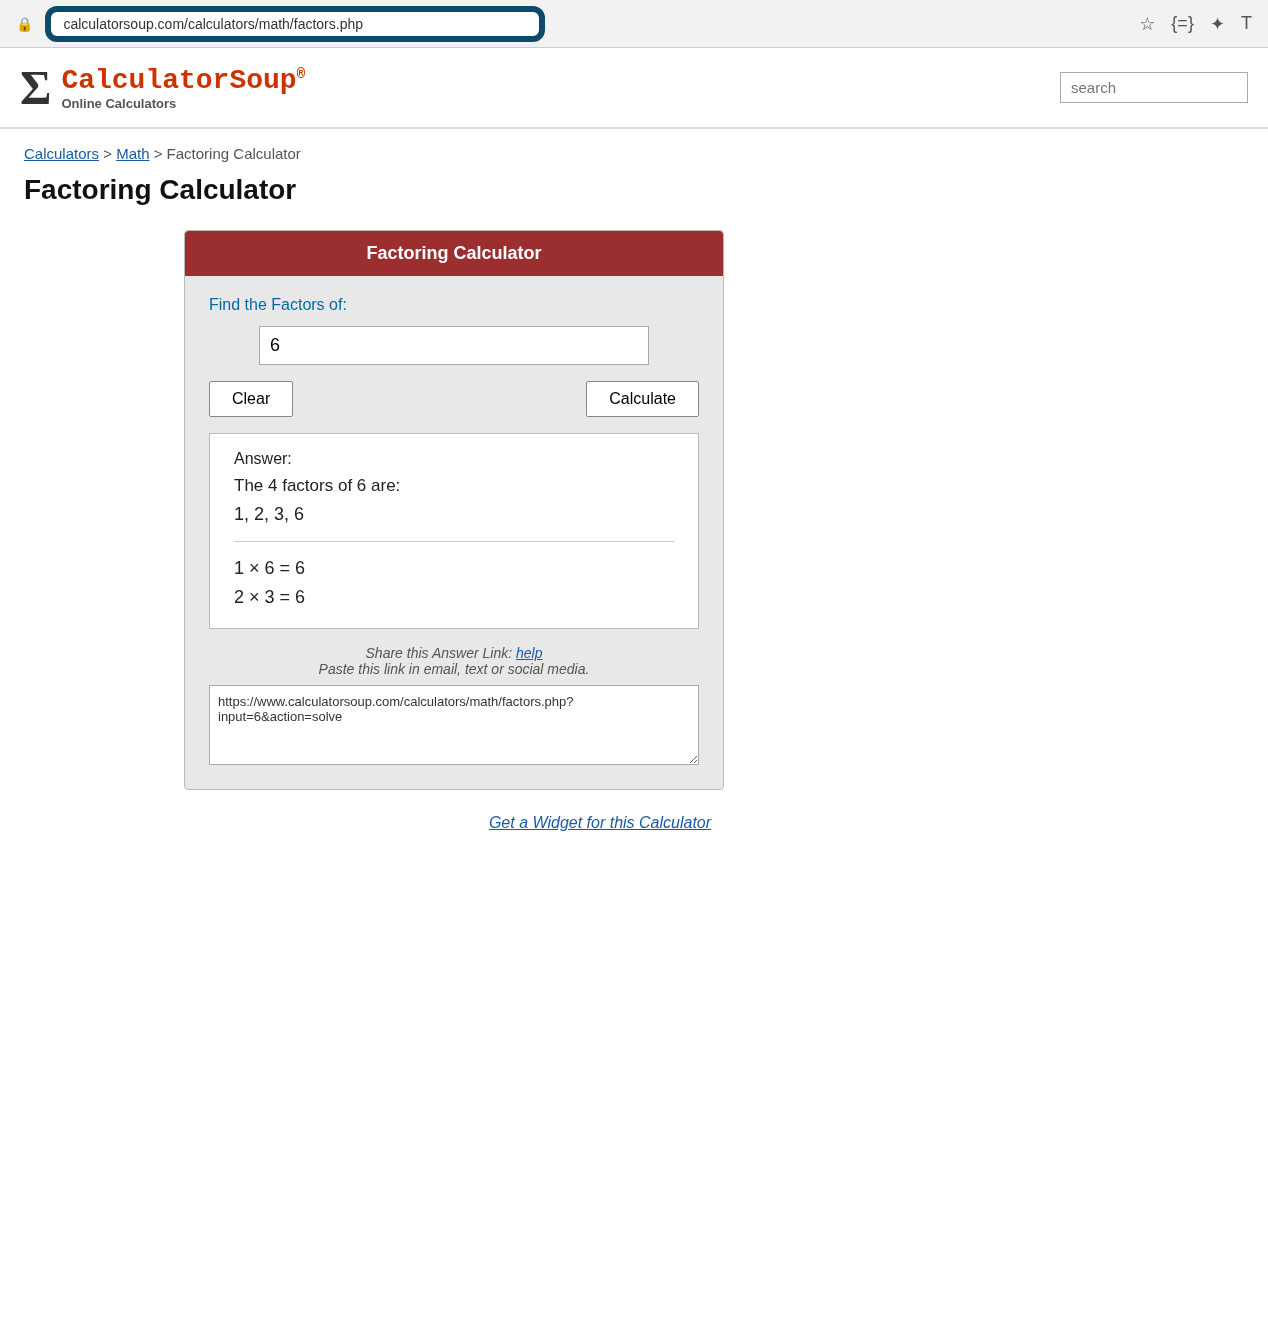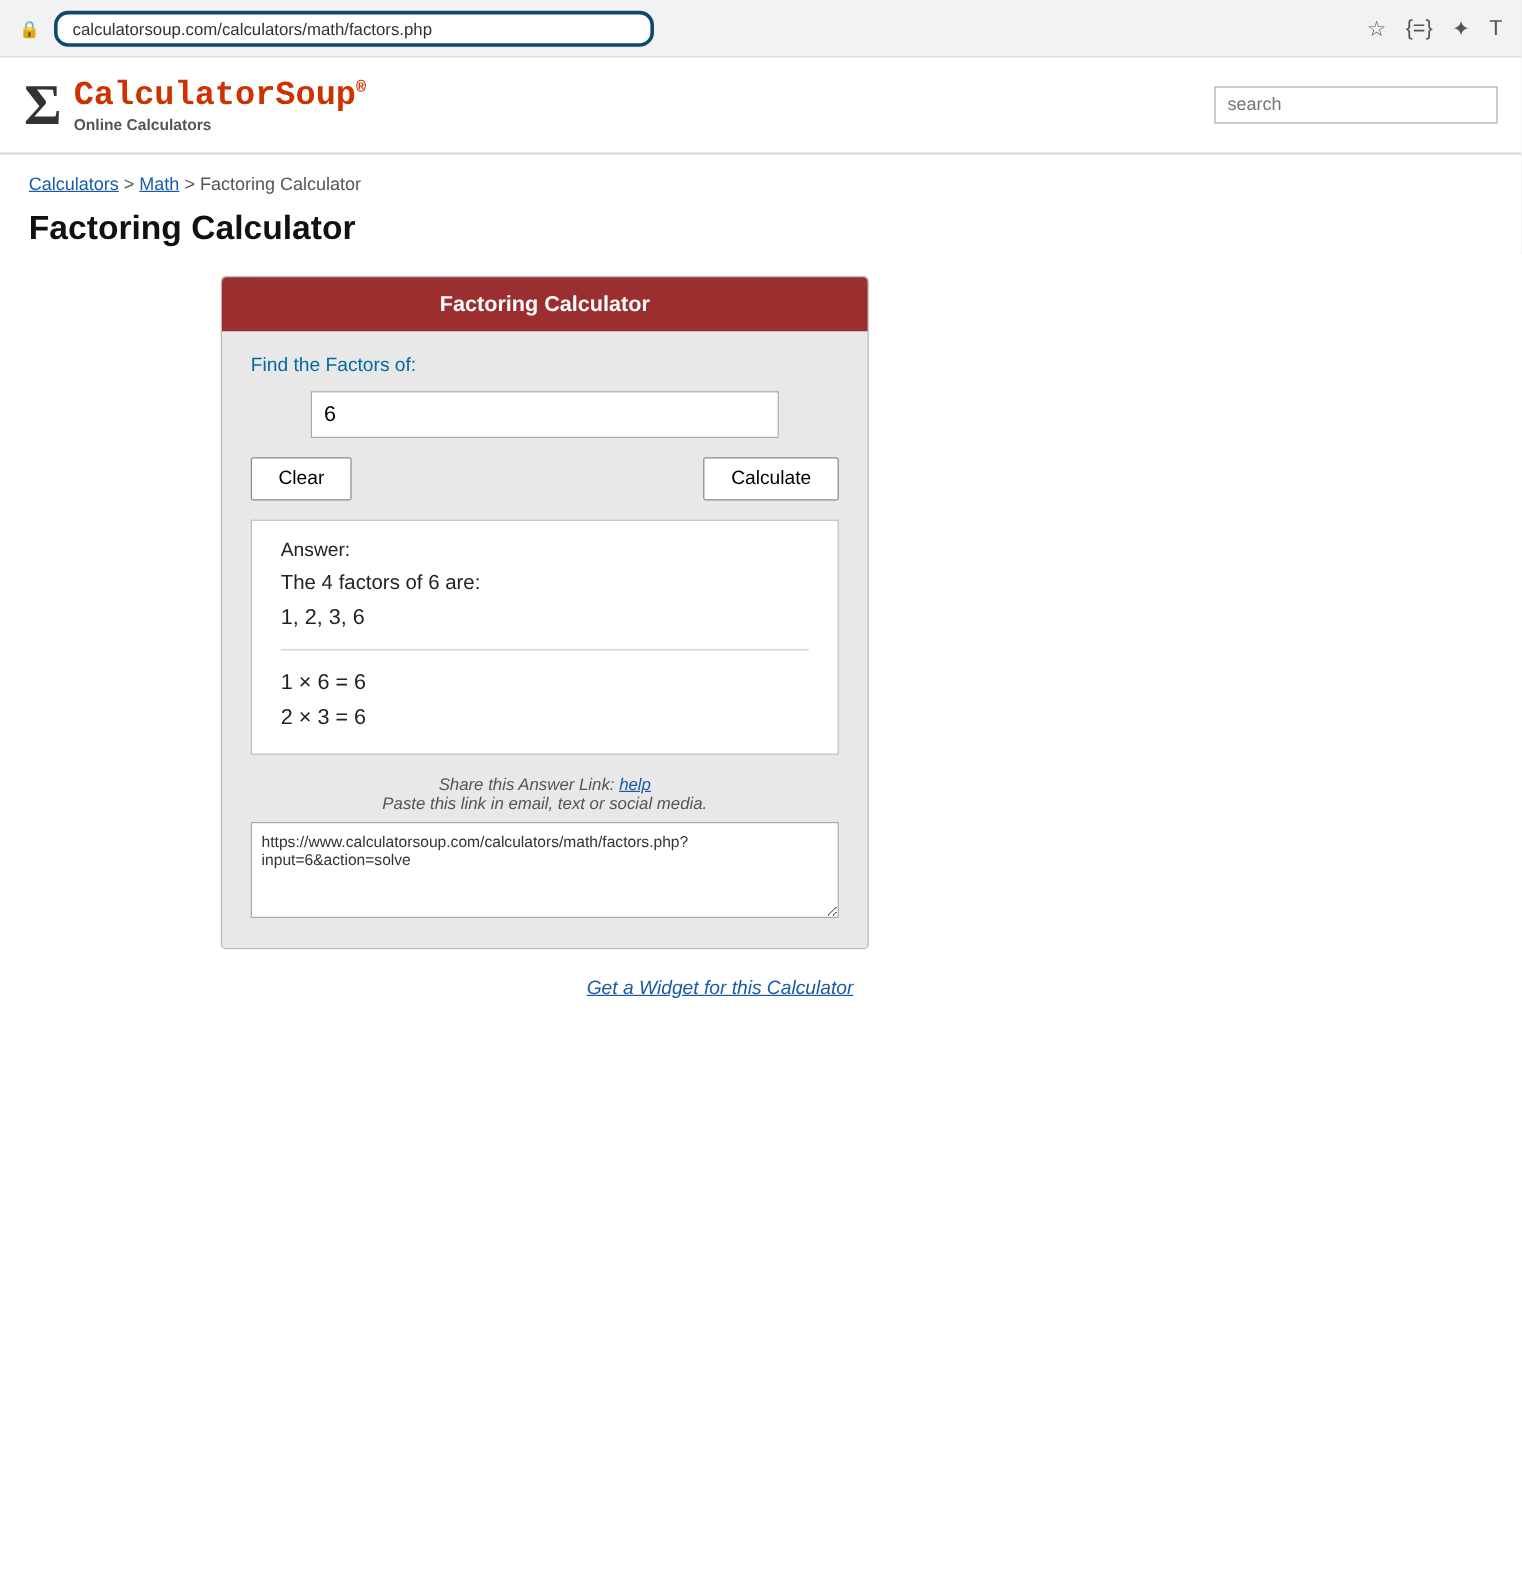--- a/index.html
+++ b/index.html
@@ -18,21 +18,21 @@
       align-items: center;
       gap: 12px;
       height: 48px;
     }
     .lock-icon {
       color: #555;
       font-size: 14px;
     }
     .url-bar {
       background: white;
-      border: 3px solid #0c4a6e;
+      border: 6px solid #0c4a6e;
       border-radius: 12px;
       padding: 4px 12px;
       font-size: 14px;
       color: #333;
       flex: 1;
       max-width: 500px;
     }
     .browser-icons {
       margin-left: auto;
       display: flex;
@@ -88,21 +88,21 @@
     }
     .logo-subtitle {
       font-size: 13px;
       color: #555;
       font-weight: bold;
     }
     .search-box {
       border: 1px solid #aaa;
       padding: 6px 10px;
       font-size: 15px;
-      width: 236px;
+      width: 188px;
       color: #888;
     }
 
     
     .content-area {
       padding: 16px 24px;
       max-width: 1200px;
     }
 
     

